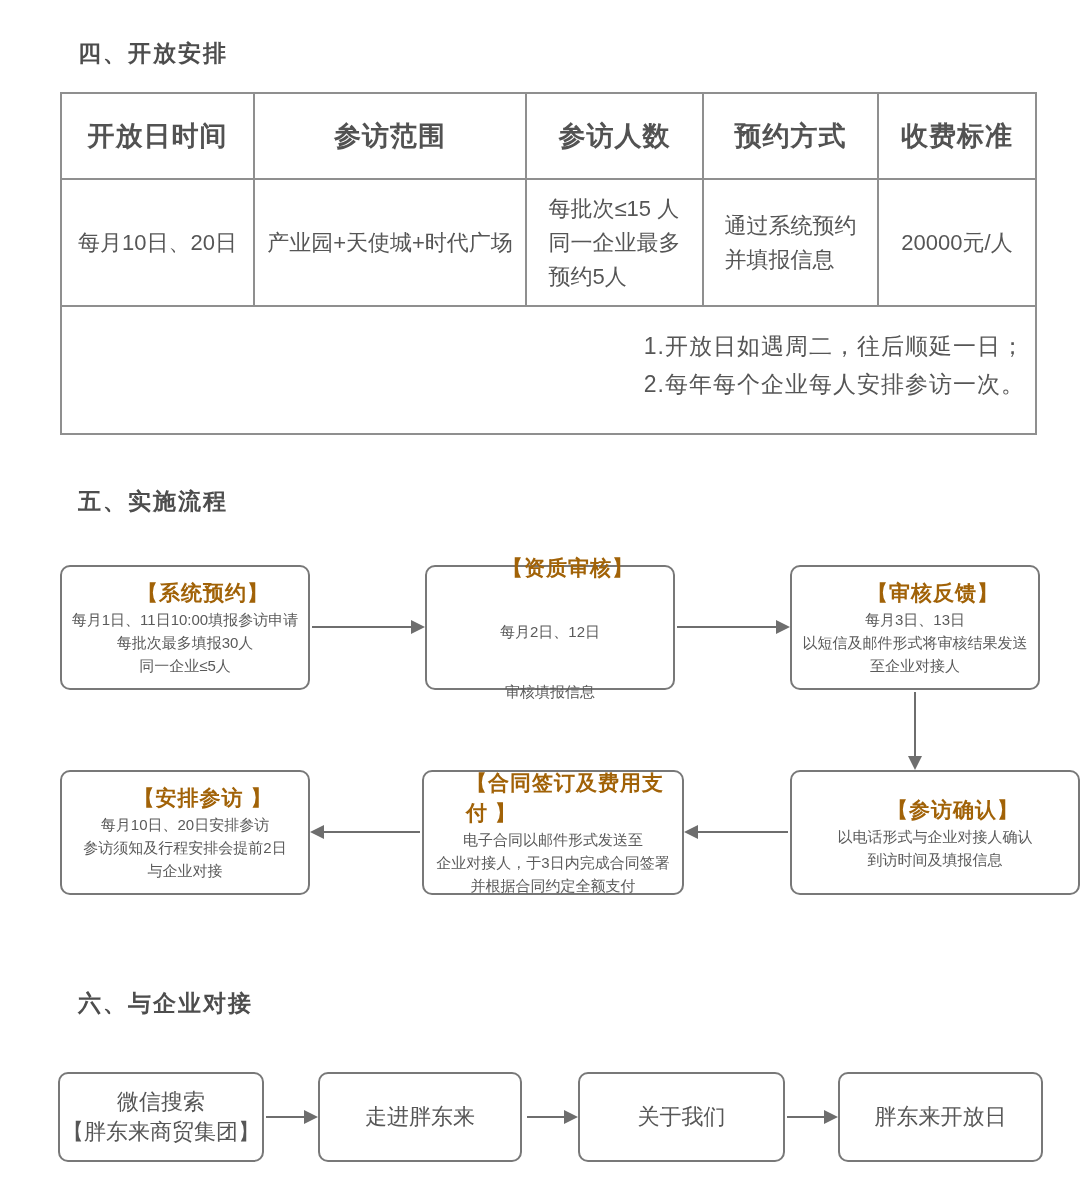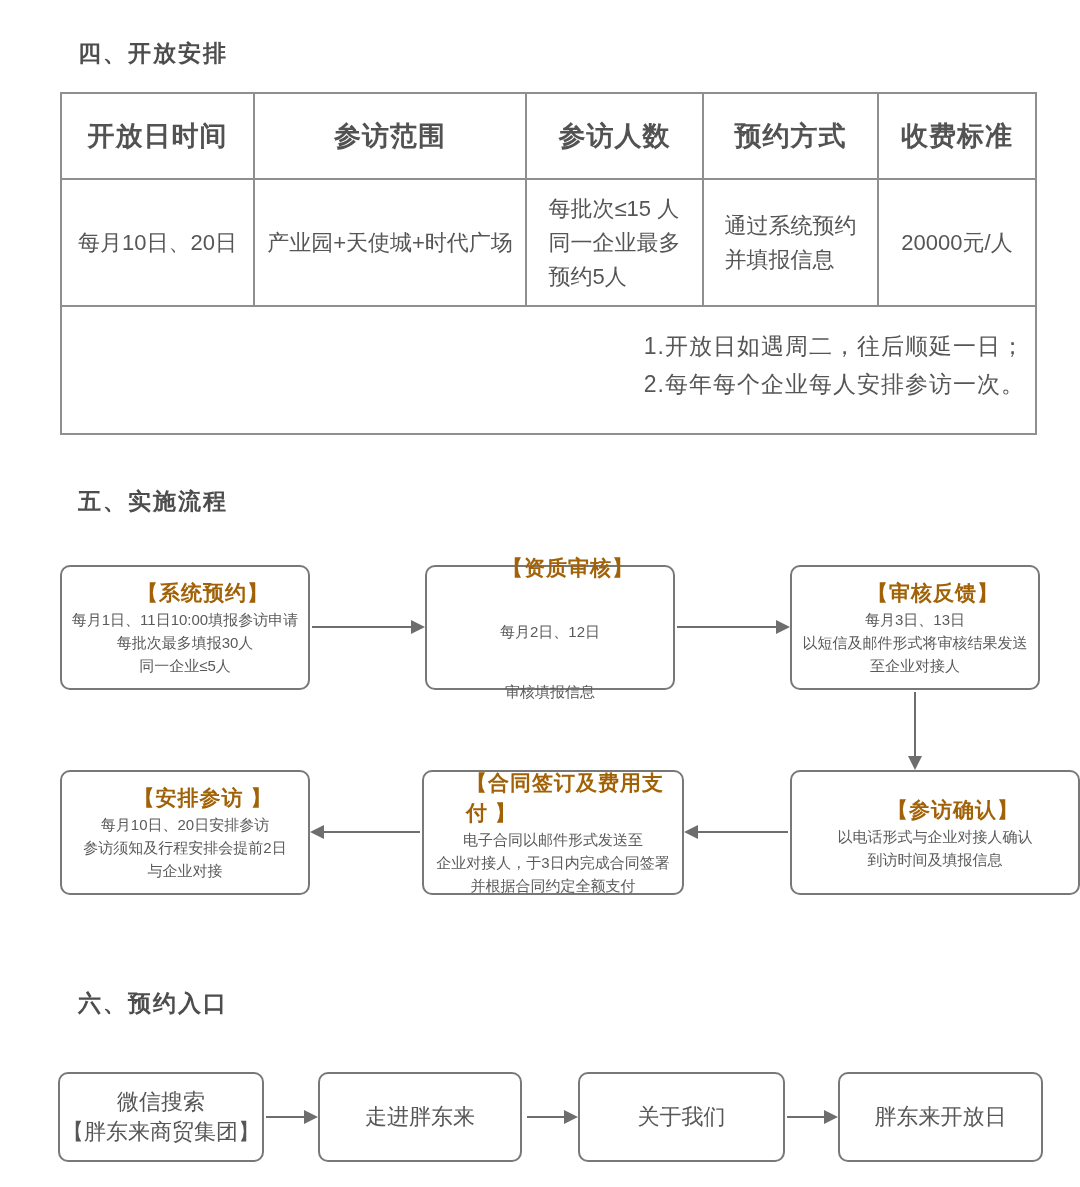--- a/index.html
+++ b/index.html
@@ -226,21 +226,21 @@
   <div class="arrow-v" id="arr-3-4">
       <span class="head-down"></span>
     </div>
   <div class="arrow-h" id="arr-4-5">
       <span class="head-left"></span>
     </div>
   <div class="arrow-h" id="arr-5-6">
       <span class="head-left"></span>
     </div>
 
-  <h2 class="sec-title" id="title-entry">六、预约入口</h2>
+  <h2 class="sec-title" id="title-entry">六、与企业对接</h2>
 
   <div class="ebox" id="entry1">
     <div class="ebox-line">微信搜索</div>
     <div class="ebox-line">【胖东来商贸集团】</div>
   </div>
   <div class="ebox" id="entry2">
     <div class="ebox-line">走进胖东来</div>
   </div>
   <div class="ebox" id="entry3">
     <div class="ebox-line">关于我们</div>

